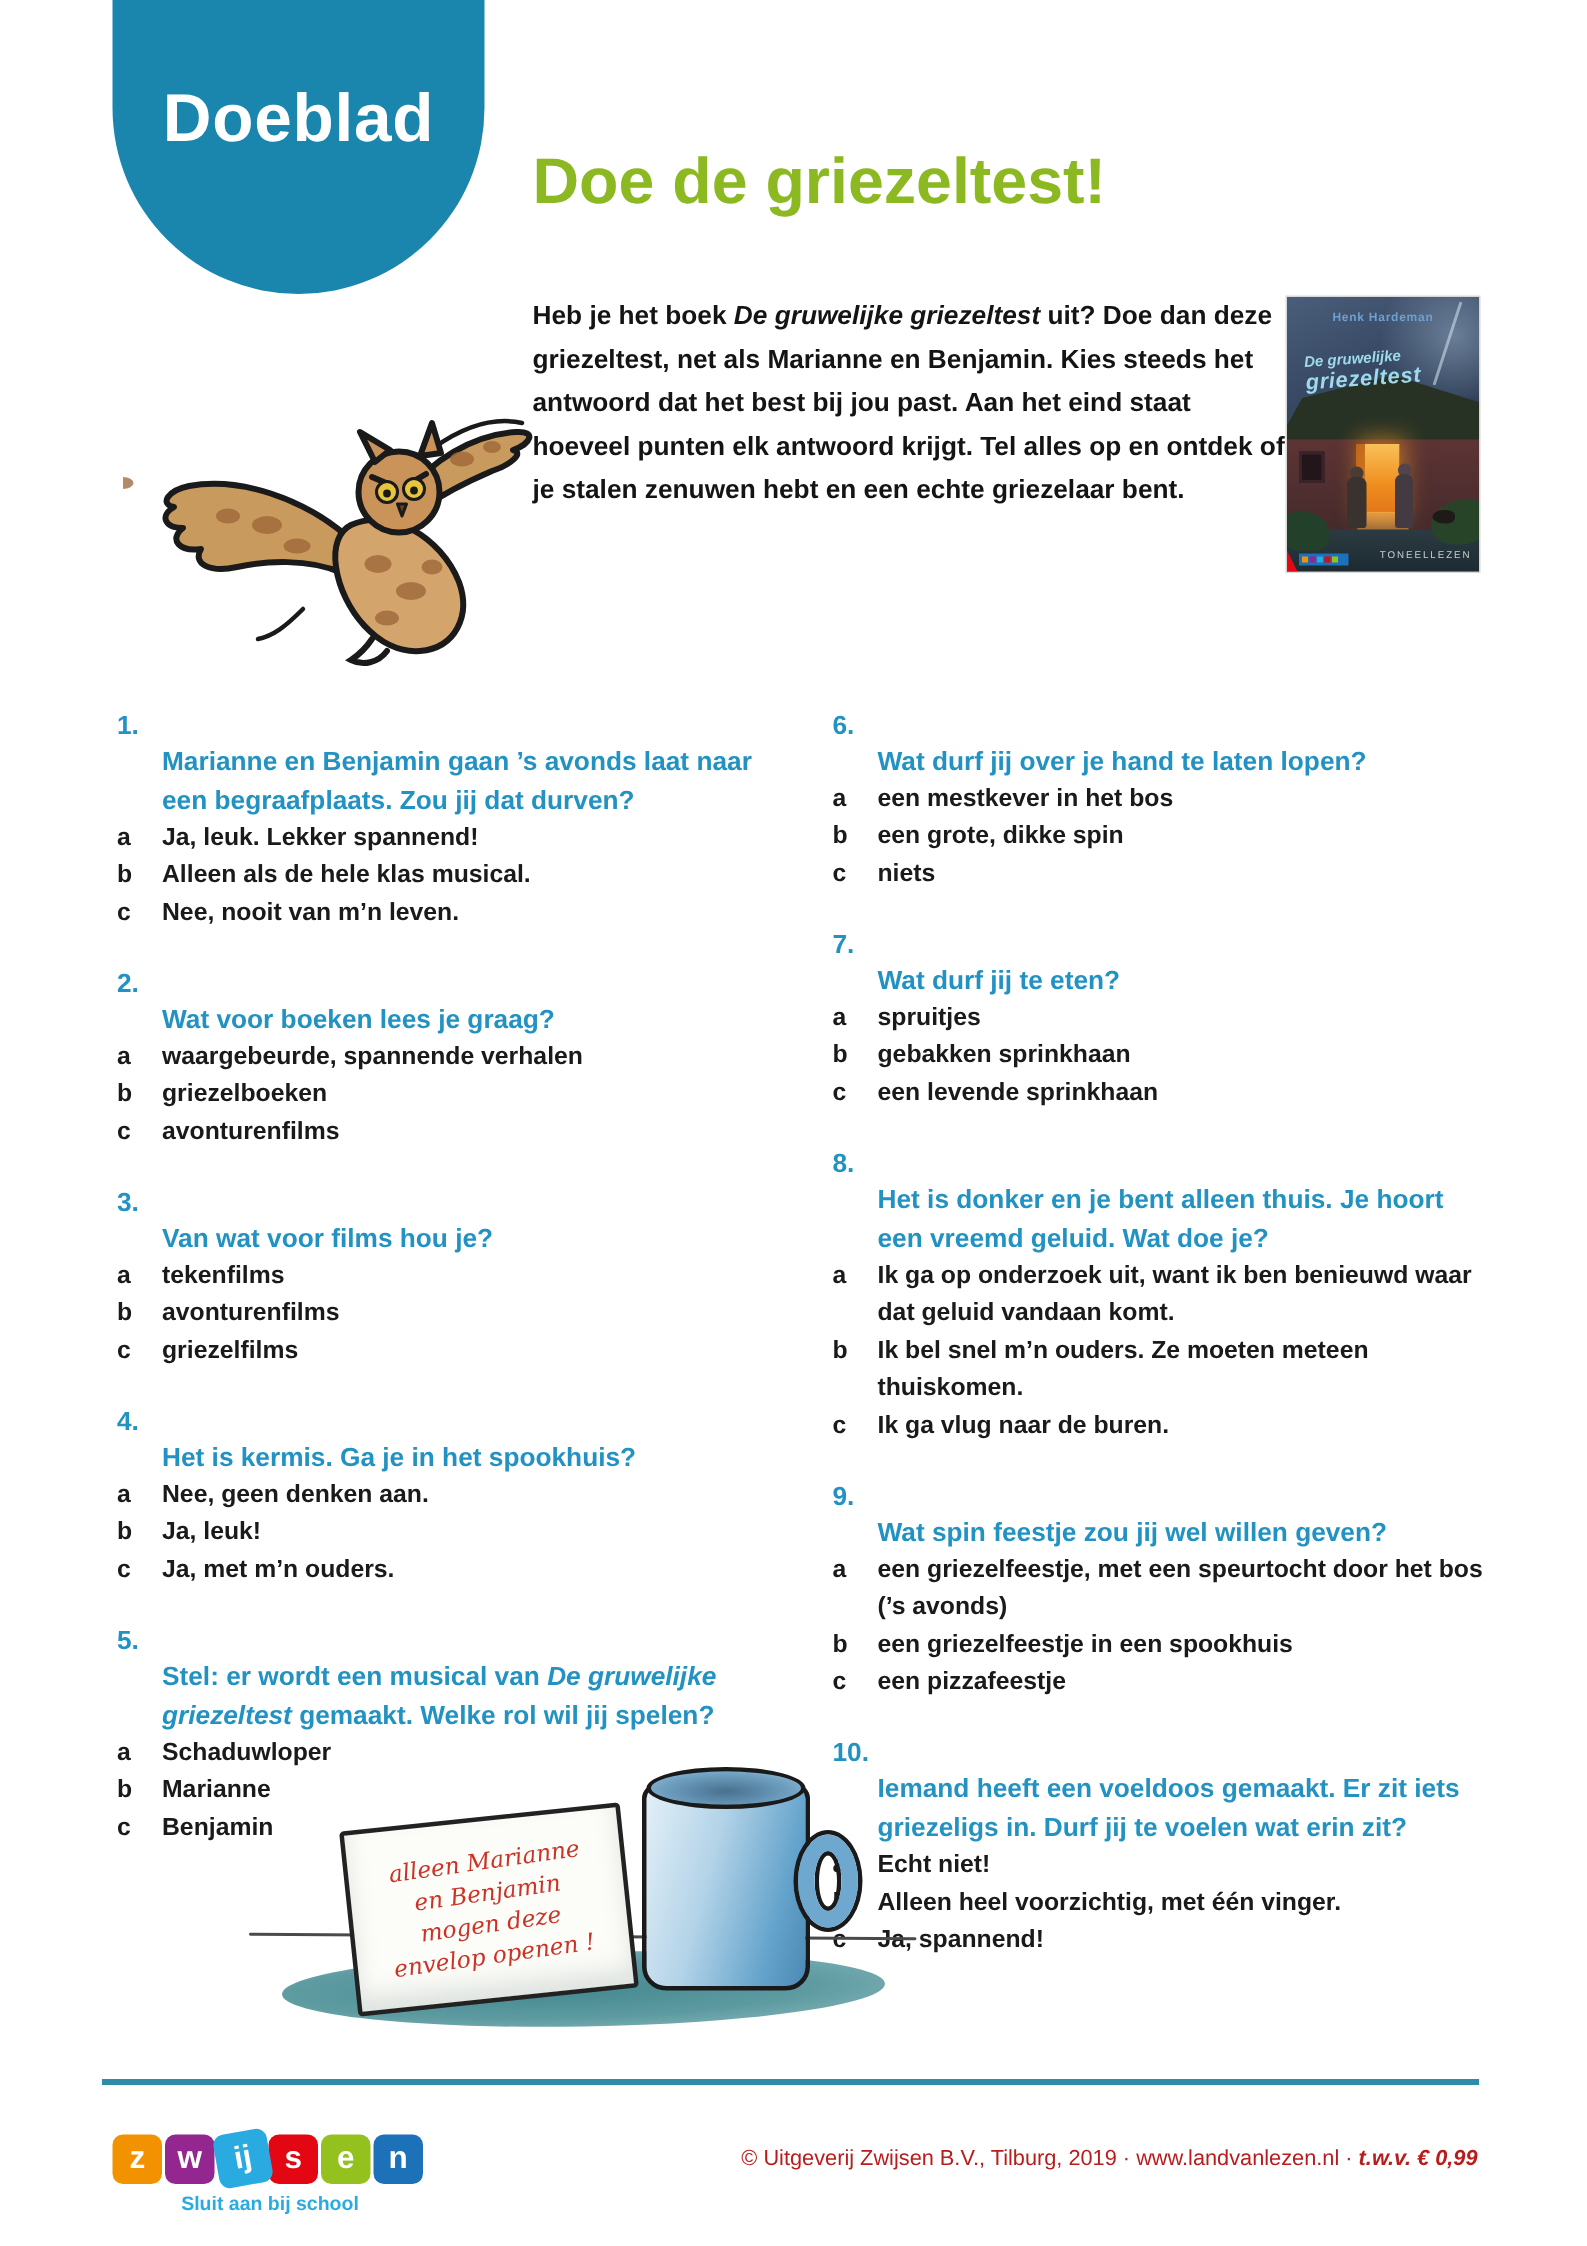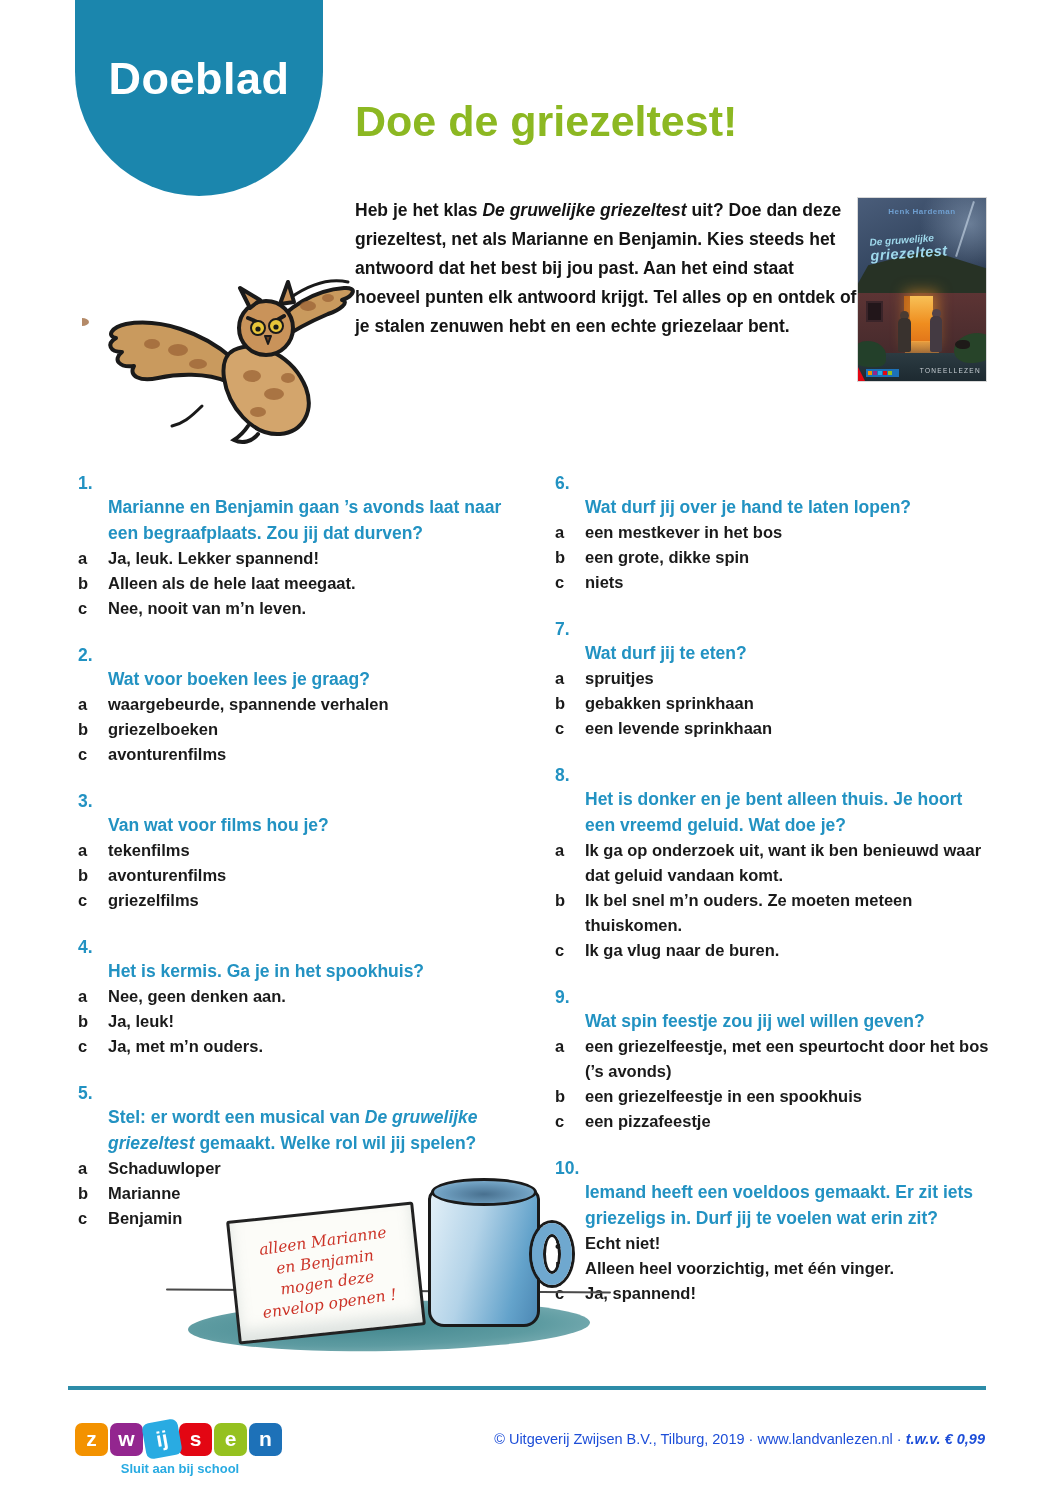--- a/index.html
+++ b/index.html
@@ -109,34 +109,34 @@
 
   
   .rule { position:absolute; left:68px; top:1386px; width:918px; height:4px; background:#2d8ca8; }
   .zlogo { position:absolute; left:75px; top:1421px; }
   .ztiles { display:flex; align-items:center; }
   .ztile { width:33px; height:33px; border-radius:7px; margin-right:2px; display:flex;
            align-items:center; justify-content:center; color:#fff; font-weight:800; font-size:21px; }
   .ztile.rot { transform:rotate(-10deg); width:36px; height:36px; margin:0 -1px; z-index:2; }
   .ztag { margin-top:4px; text-align:center; color:#29abe2; font-weight:700; font-size:13px; width:210px; }
   .credits { position:absolute; right:73px; top:1427px; text-align:left; font-size:14.5px;
-           color:#1d4ed8; line-height:24px; }
+           color:#b91c1c; line-height:24px; }
   .credits .l2 { font-weight:700; }
 </style>
 </head>
 <body>
 
 <div class="page">
 
   <div class="badge">
     <span class="badge-text">Doeblad</span>
   </div>
   <h1 class="page-title">Doe de griezeltest!</h1>
 
-  <p class="intro"><span>Heb je het klas </span><span class="it">De gruwelijke griezeltest</span><span> uit? Doe dan deze griezeltest, net als Marianne en Benjamin. Kies steeds het antwoord dat het best bij jou past. Aan het eind staat hoeveel punten elk antwoord krijgt. Tel alles op en ontdek of je stalen zenuwen hebt en een echte griezelaar bent.</span></p>
+  <p class="intro"><span>Heb je het boek </span><span class="it">De gruwelijke griezeltest</span><span> uit? Doe dan deze griezeltest, net als Marianne en Benjamin. Kies steeds het antwoord dat het best bij jou past. Aan het eind staat hoeveel punten elk antwoord krijgt. Tel alles op en ontdek of je stalen zenuwen hebt en een echte griezelaar bent.</span></p>
 
   <div class="cover">
     <div class="cloud"></div>
     <div class="lightning"></div>
     <div class="roof"></div>
     <div class="wall"></div>
     <div class="window"></div>
     <div class="doorpanel"></div>
     <div class="door"></div>
     <div class="lightpool"></div>
@@ -215,21 +215,21 @@
         <div class="q-head">
           <span class="q-num">1.</span>
           <span class="q-text"><span>Marianne en Benjamin gaan ’s avonds laat naar een begraafplaats. Zou jij dat durven?</span></span>
         </div>
         <div class="answer">
           <span class="a-letter">a</span>
           <span class="a-text">Ja, leuk. Lekker spannend!</span>
         </div>
         <div class="answer">
           <span class="a-letter">b</span>
-          <span class="a-text">Alleen als de hele laat meegaat.</span>
+          <span class="a-text">Alleen als de hele klas musical.</span>
         </div>
         <div class="answer">
           <span class="a-letter">c</span>
           <span class="a-text">Nee, nooit van m’n leven.</span>
         </div>
       </div>
       <div class="question">
         <div class="q-head">
           <span class="q-num">2.</span>
           <span class="q-text"><span>Wat voor boeken lees je graag?</span></span>

